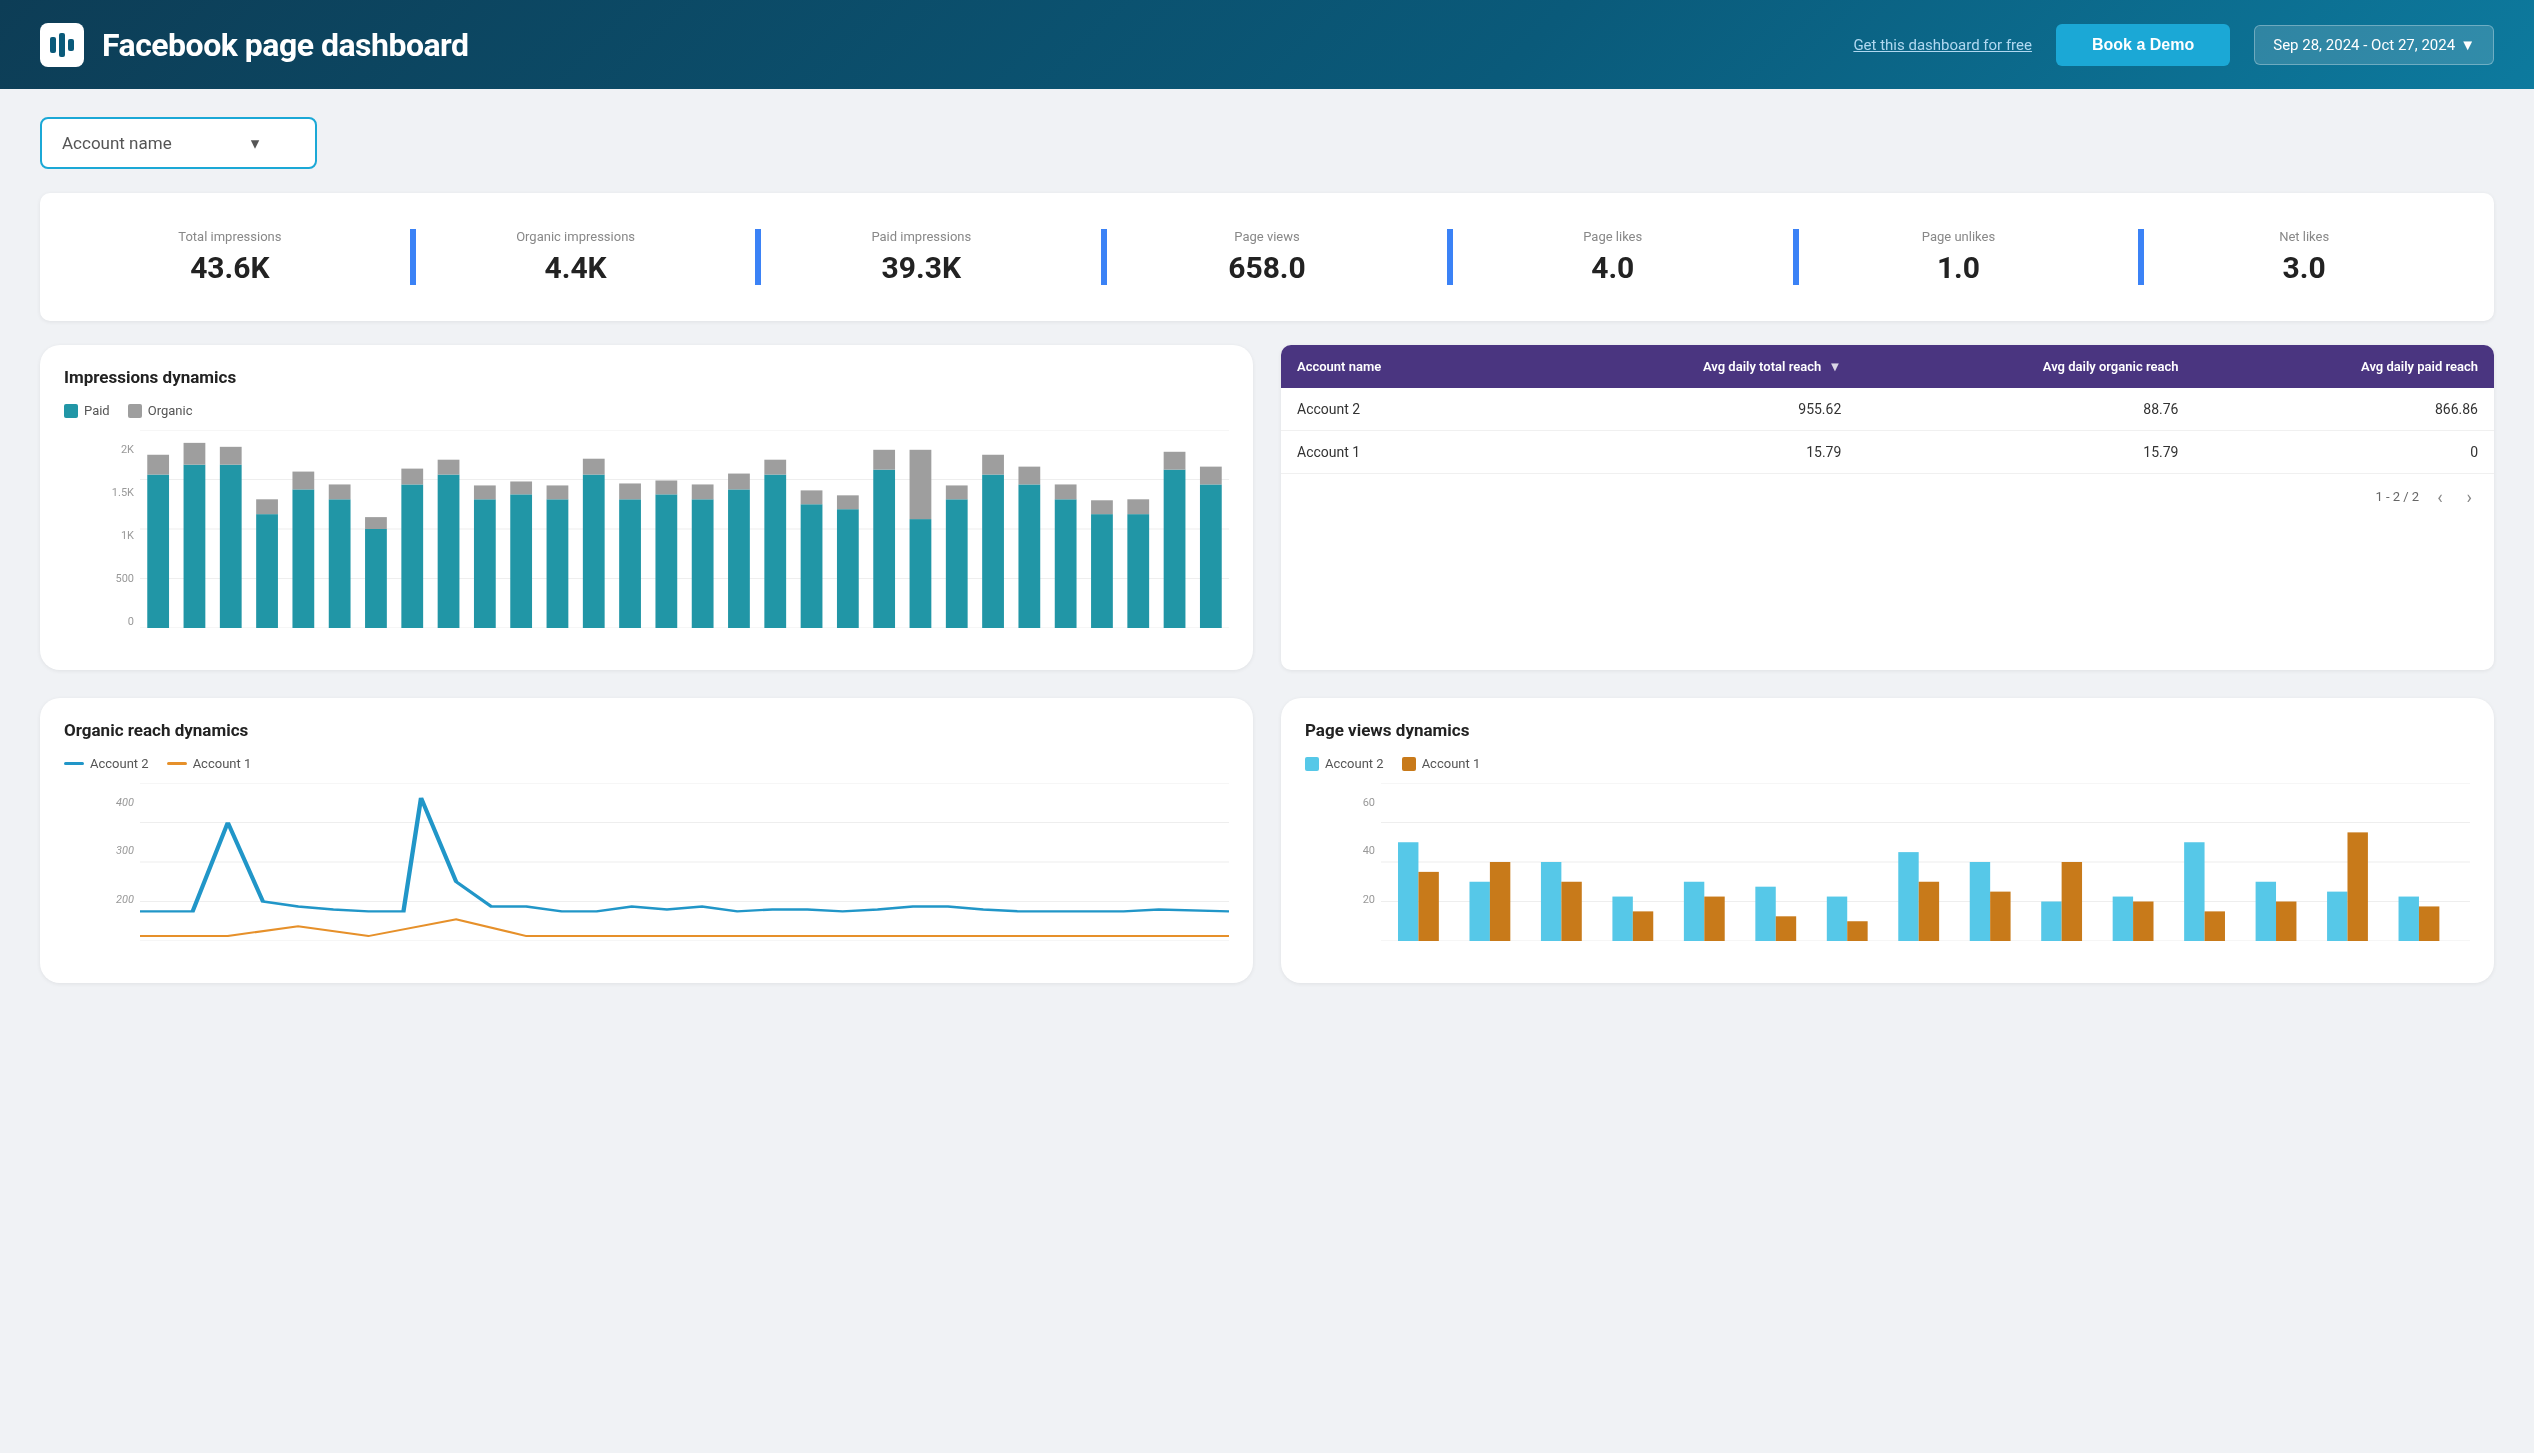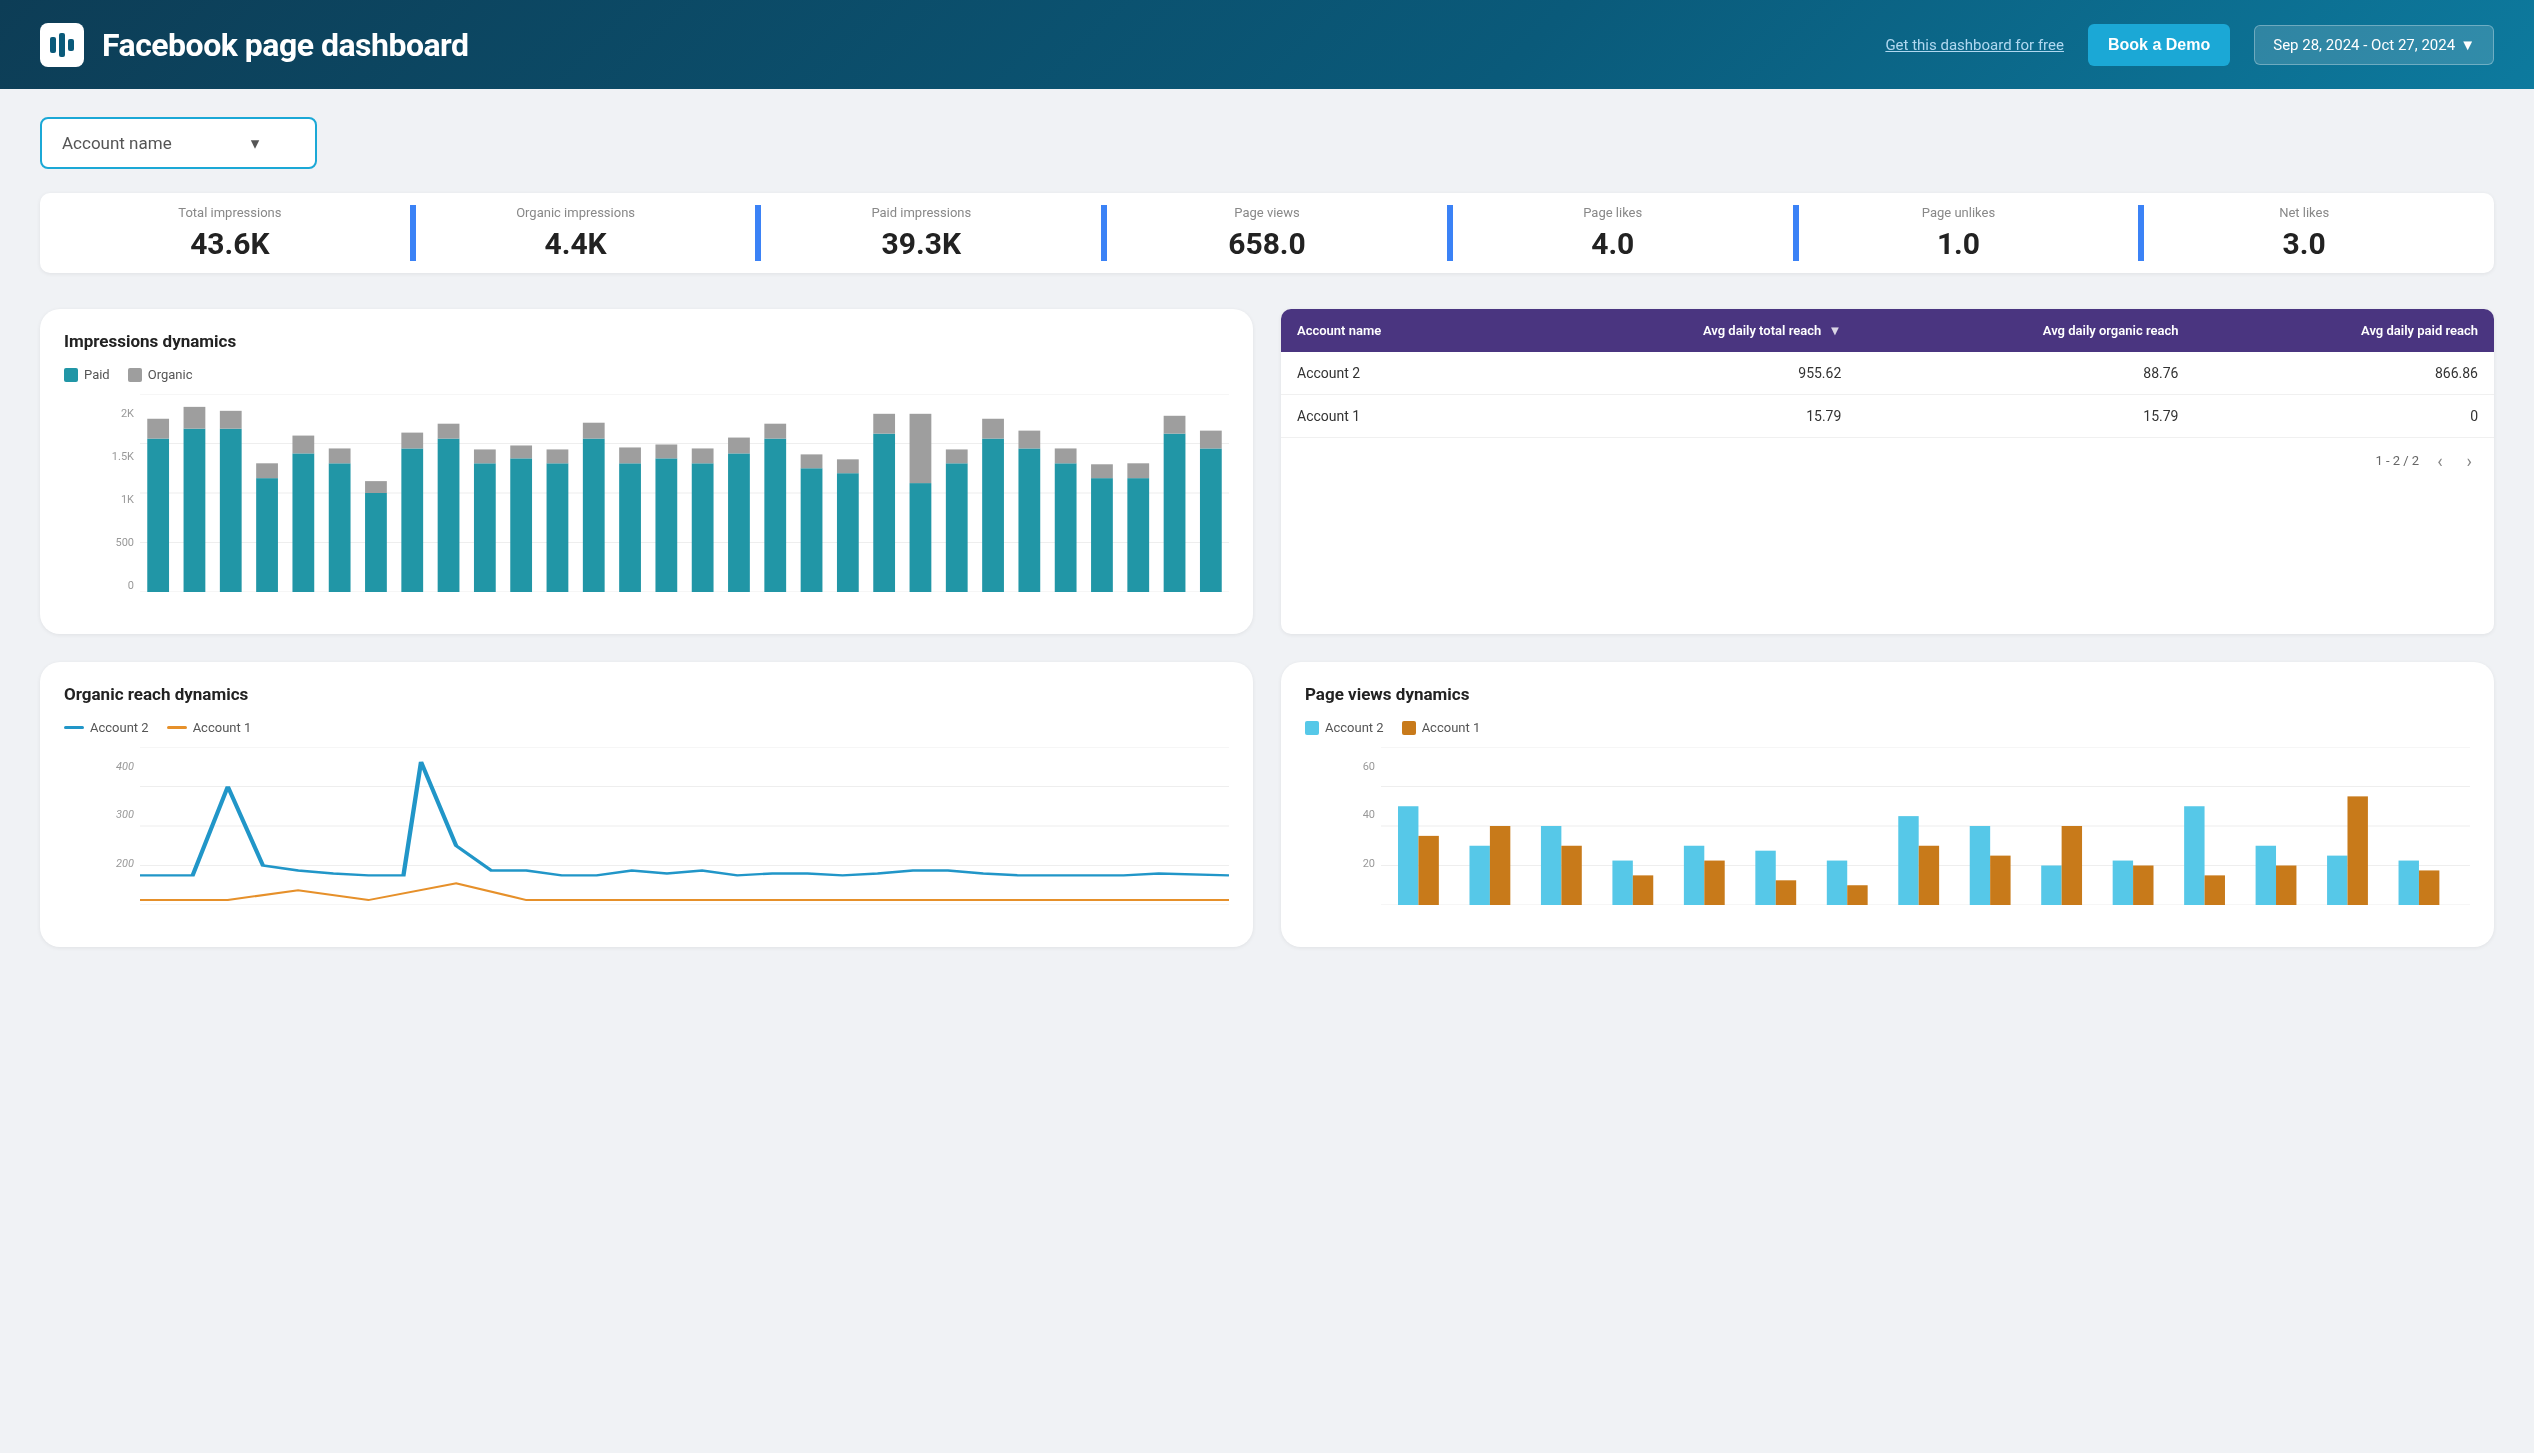--- a/index.html
+++ b/index.html
@@ -25,21 +25,21 @@
     .header-title {
       font-size: 32px; font-weight: 700; color: #fff;
       letter-spacing: -0.5px;
     }
     .header-right { display: flex; align-items: center; gap: 24px; }
     .get-dashboard-link {
       color: #b0d8f0; font-size: 15px; text-decoration: underline; cursor: pointer;
     }
     .book-demo-btn {
       background: #1ba8d6; color: #fff; border: none; border-radius: 6px;
-      padding: 12px 20px; font-size: 16px; font-weight: 600; cursor: pointer;
+      padding: 12px 36px; font-size: 16px; font-weight: 600; cursor: pointer;
     }
     .date-range-selector {
       background: rgba(255,255,255,0.15); color: #fff; border: 1px solid rgba(255,255,255,0.3);
       border-radius: 6px; padding: 10px 18px; font-size: 15px; cursor: pointer;
       display: flex; align-items: center; gap: 5px; white-space: nowrap;
     }
 
     
     .main { padding: 28px 40px; }
 
@@ -47,23 +47,23 @@
     .account-select {
       background: #fff; border: 2px solid #1ba8d6; border-radius: 8px;
       padding: 14px 20px; font-size: 18px; color: #333;
       display: inline-flex; align-items: center; gap: 79px;
       cursor: pointer; min-width: 277px; margin-bottom: 24px;
     }
     .account-select span { color: #555; font-size: 17px; }
 
     
     .stats-row {
-      background: #fff; border-radius: 10px; padding: 12px 30px;
+      background: #fff; border-radius: 10px; padding: 36px 30px;
       display: flex; align-items: center; justify-content: space-around;
-      margin-bottom: 36px; box-shadow: 0 1px 4px rgba(0,0,0,0.07); gap: 20px;
+      margin-bottom: 24px; box-shadow: 0 1px 4px rgba(0,0,0,0.07); gap: 20px;
     }
     .stat-item { text-align: center; flex: 1; }
     .stat-item + .stat-item { border-left: 6px solid #3b82f6; }
     .stat-label { font-size: 13px; color: #888; margin-bottom: 6px; }
     .stat-value { font-size: 30px; font-weight: 700; color: #222; }
 
     
     .charts-top { display: grid; grid-template-columns: 1fr 1fr; gap: 28px; margin-bottom: 28px; }
     .chart-card {
       background: #fff; border-radius: 20px; padding: 22px 24px;

